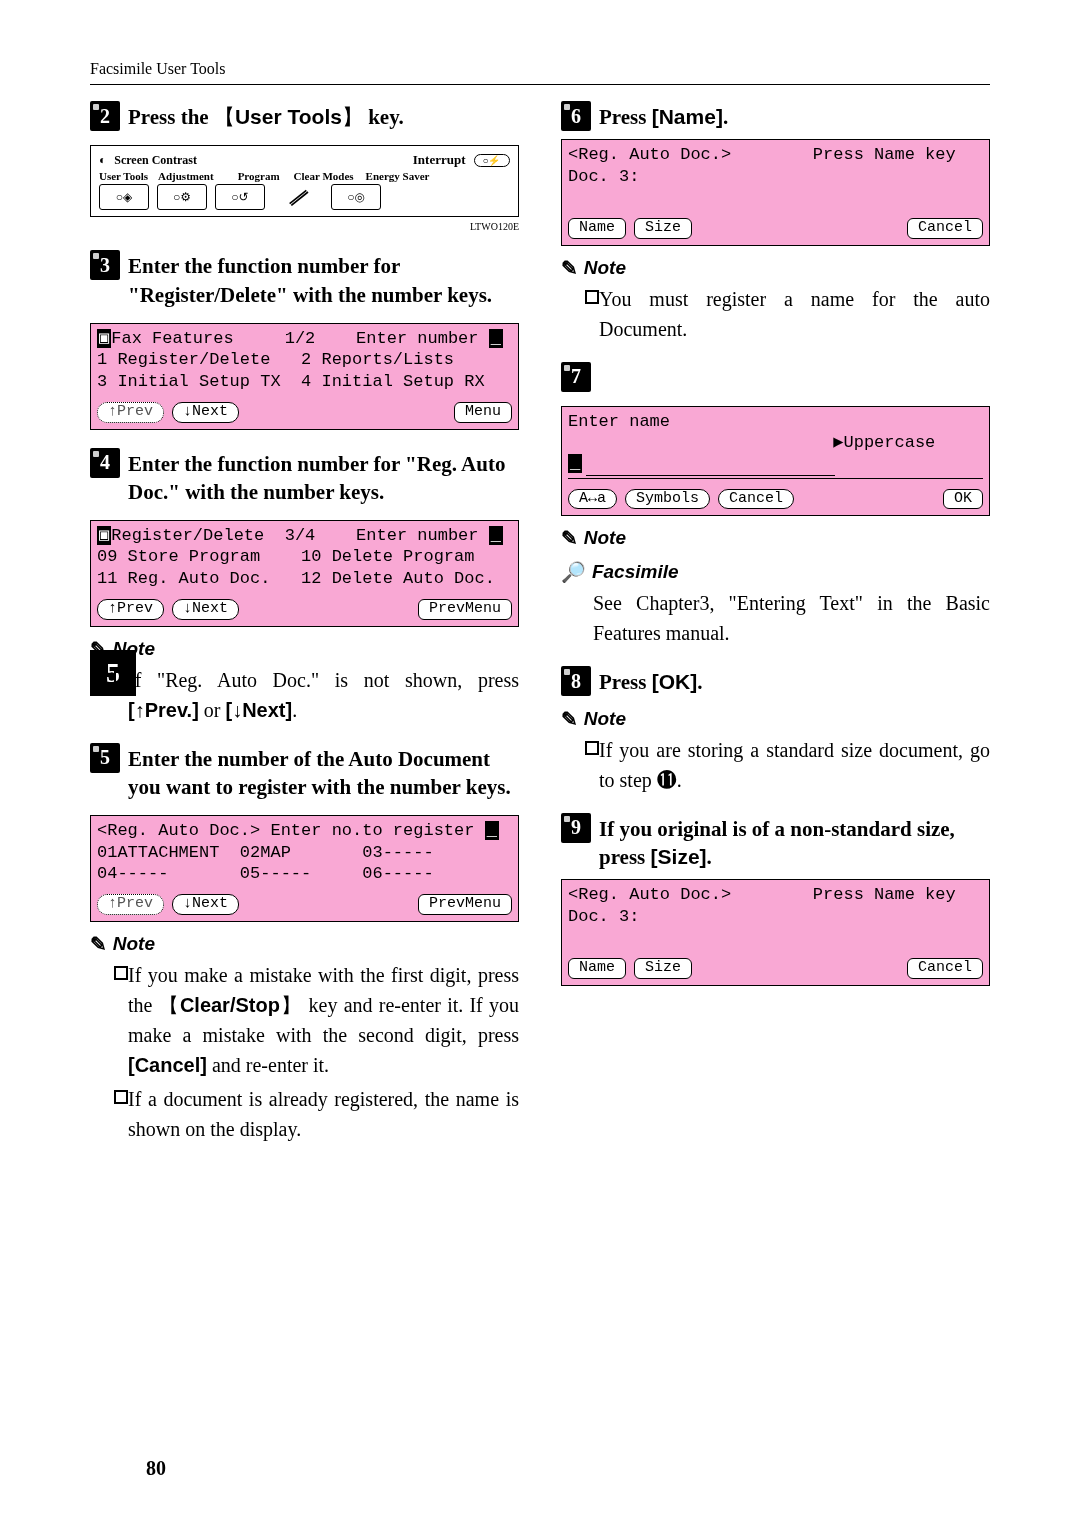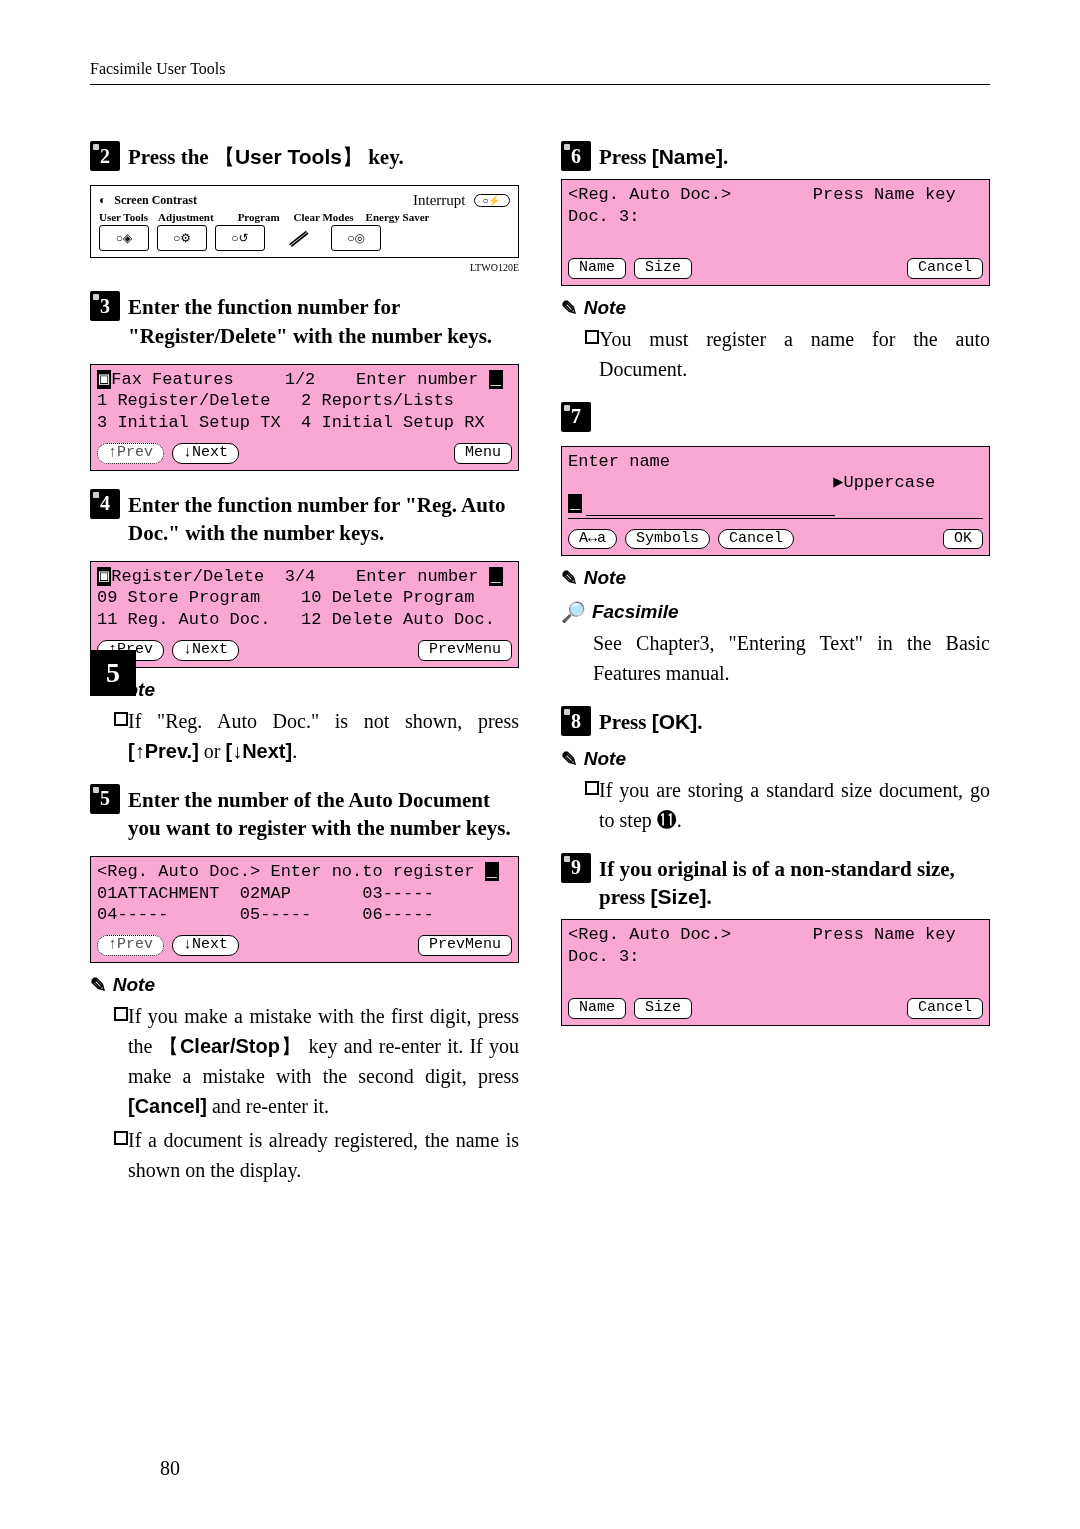--- a/index.html
+++ b/index.html
@@ -1,17 +1,17 @@
 <!DOCTYPE html>
 <html><head>
 <meta charset="utf-8">
 <style>
   * { box-sizing: border-box; margin: 0; padding: 0; }
   body { font-family: Georgia, 'Times New Roman', serif; background: #fff; color: #000; width: 1080px; margin: 0 auto; padding: 60px 90px 40px 90px; }
-  .header-line { display: flex; justify-content: space-between; align-items: flex-end; border-bottom: 1.5px solid #000; padding-bottom: 6px; margin-bottom: 56px; }
+  .header-line { display: flex; justify-content: space-between; align-items: flex-end; border-bottom: 1.5px solid #000; padding-bottom: 6px; margin-bottom: 16px; }
   .side-tab { position: absolute; left: 0; top: 590px; width: 46px; height: 46px; background: #000; color: #fff; font-size: 28px; font-weight: bold; display: flex; align-items: center; justify-content: center; }
   .columns { display: flex; gap: 42px; }
   .col { flex: 1; }
   .step { margin-bottom: 18px; }
   .step-line { display: flex; align-items: flex-start; gap: 8px; }
   .step-num { width: 30px; height: 30px; background: #000; color: #fff; font-weight: bold; font-size: 20px; display: inline-flex; align-items: center; justify-content: center; flex-shrink: 0; position: relative; border-radius: 2px; }
   .step-num::after { content: ""; position: absolute; left: 3px; top: 3px; width: 6px; height: 6px; background: #cfcfcf; border-radius: 1px; }
   .step-text { font-size: 21px; font-weight: bold; line-height: 1.35; padding-top: 2px; }
   .lcd { border: 1.5px solid #000; background: #f9a8d4; font-family: 'Courier New', monospace; font-size: 17px; margin: 14px 0 6px 0; padding: 4px 6px 6px 6px; line-height: 1.25; }
   .lcd-row { white-space: pre; }
@@ -32,21 +32,21 @@
   .body-text { font-size: 20px; line-height: 1.5; text-align: justify; }
   .bullet-row { display: flex; gap: 0; margin: 4px 0 4px 24px; }
   .bullet { width: 14px; height: 14px; border: 2px solid #000; margin-top: 6px; flex-shrink: 0; position: relative; }
   .bullet::after { content: ""; position: absolute; right: -2px; bottom: -2px; width: 10px; height: 2px; background: #000; }
   .keycap { font-family: Arial, sans-serif; font-weight: bold; }
   .keycap::before { content: "【"; font-weight: normal; }
   .keycap::after { content: "】"; font-weight: normal; }
   .softkey { font-family: Arial, sans-serif; font-weight: bold; }
   .softkey::before { content: "["; }
   .softkey::after { content: "]"; }
-  .page-num { position: absolute; left: 70px; bottom: 20px; font-size: 20px; }
+  .page-num { position: absolute; left: 56px; bottom: 20px; font-size: 20px; font-weight: bold; }
   .wrap { position: relative; min-height: 1440px; }
   .lower-lcd { margin-top: 8px; }
 </style>
 </head>
 <body>
 
 <div class="wrap">
   <div class="side-tab">5</div>
 
   <div class="header-line">
@@ -62,21 +62,21 @@
           <span class="step-num">2</span>
           <span class="step-text">
             <span>Press the </span><span class="keycap">User Tools</span><span> key.</span>
           </span>
         </div>
 
         <div class="panel">
           <div class="panel-top">
             <span>◐</span>
             <span style="font-weight:bold;">Screen Contrast</span>
-            <span style="margin-left:auto; font-weight:normal; font-size:15px;">Interrupt</span>
+            <span style="margin-left:auto; font-weight:bold; font-size:13px;">Interrupt</span>
             <span style="border:1px solid #000; border-radius:10px; padding:0 8px; font-size:10px;">○⚡</span>
           </div>
           <div class="panel-row">
             <span style="font-weight:bold;">User Tools</span>
             <span style="font-weight:bold; margin-left:-14px;">Adjustment</span>
             <span style="font-weight:bold;">Program</span>
             <span style="font-weight:bold; margin-left:-10px;">Clear Modes</span>
             <span style="font-weight:bold; margin-left:-12px;">Energy Saver</span>
           </div>
           <div style="display:flex; gap:8px;">

